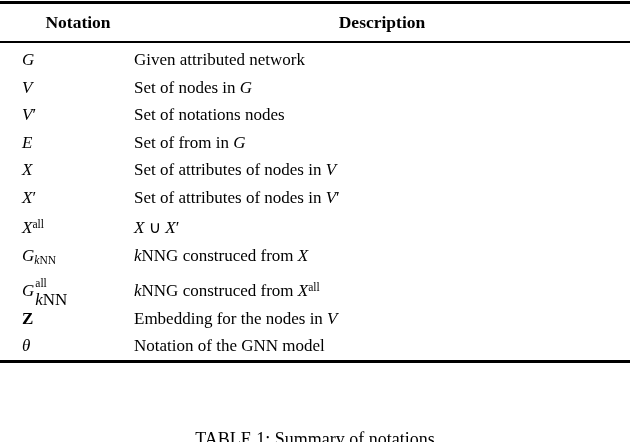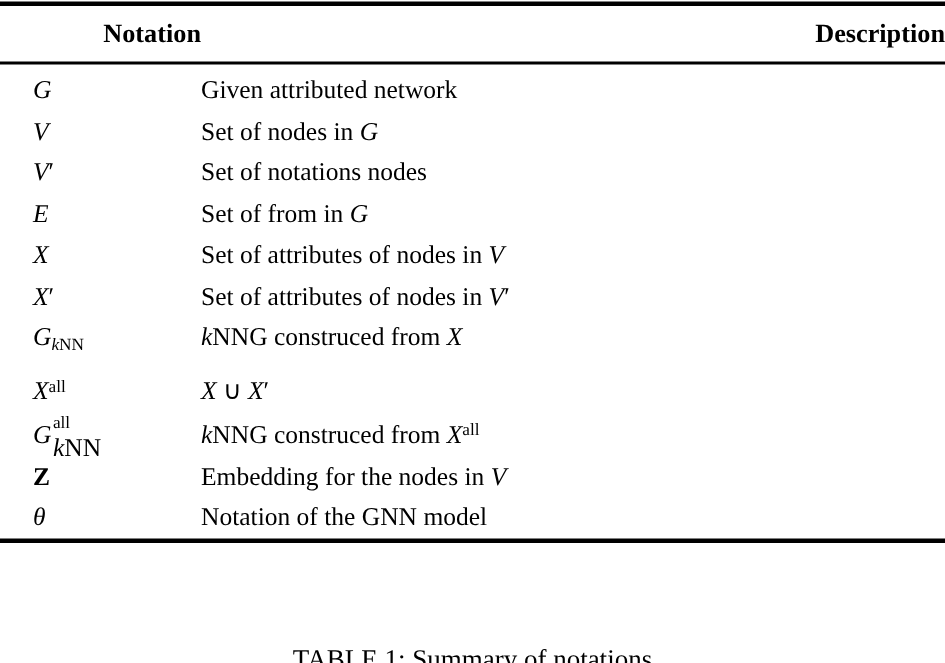--- a/index.html
+++ b/index.html
@@ -17,21 +17,21 @@
     width: 630px;
     border-collapse: collapse;
     table-layout: fixed;
     margin-top: 1px;
     border-top: 3px solid #000;
     border-bottom: 3px solid #000;
   }
   col.c1 { width: 134px; }
   thead th {
     font-weight: bold;
-    text-align: right;
+    text-align: center;
     font-size: 17.5px;
     height: 37px;
     vertical-align: middle;
     padding: 0;
     border-bottom: 2.5px solid #000;
   }
   thead th.h1 { padding-left: 22px; }
   tbody td {
     padding: 0;
     font-size: 17px;
@@ -108,26 +108,26 @@
         </tr>
         <tr>
           <td class="col-notation"><span class="seg-cal">X</span></td>
           <td class="col-description"><span class="seg-rm">Set of attributes of nodes in </span><span class="seg-cal">V</span></td>
         </tr>
         <tr>
           <td class="col-notation"><span class="seg-cal">X</span><span class="seg-rm">′</span></td>
           <td class="col-description"><span class="seg-rm">Set of attributes of nodes in </span><span class="seg-cal">V</span><span class="seg-rm">′</span></td>
         </tr>
         <tr>
+          <td class="col-notation"><span class="seg-cal">X</span><span class="seg-sup">all</span></td>
+          <td class="col-description"><span class="seg-cal">X</span><span class="seg-rm"> ∪ </span><span class="seg-cal">X</span><span class="seg-rm">′</span></td>
+        </tr>
+        <tr>
           <td class="col-notation"><span class="seg-it">G</span><span class="seg-subit">k</span><span class="seg-sub">NN</span></td>
           <td class="col-description"><span class="seg-it">k</span><span class="seg-rm">NNG construced from </span><span class="seg-cal">X</span></td>
-        </tr>
-        <tr>
-          <td class="col-notation"><span class="seg-cal">X</span><span class="seg-sup">all</span></td>
-          <td class="col-description"><span class="seg-cal">X</span><span class="seg-rm"> ∪ </span><span class="seg-cal">X</span><span class="seg-rm">′</span></td>
         </tr>
         <tr>
           <td class="col-notation"><span class="seg-it">G</span><span class="stack"><span class="stack-sup">all</span><span class="stack-sub"><span class="seg-it">k</span><span class="seg-rm">NN</span></span></span></td>
           <td class="col-description"><span class="seg-it">k</span><span class="seg-rm">NNG construced from </span><span class="seg-cal">X</span><span class="seg-sup">all</span></td>
         </tr>
         <tr>
           <td class="col-notation"><span class="seg-bf">Z</span></td>
           <td class="col-description"><span class="seg-rm">Embedding for the nodes in </span><span class="seg-cal">V</span></td>
         </tr>
         <tr>

